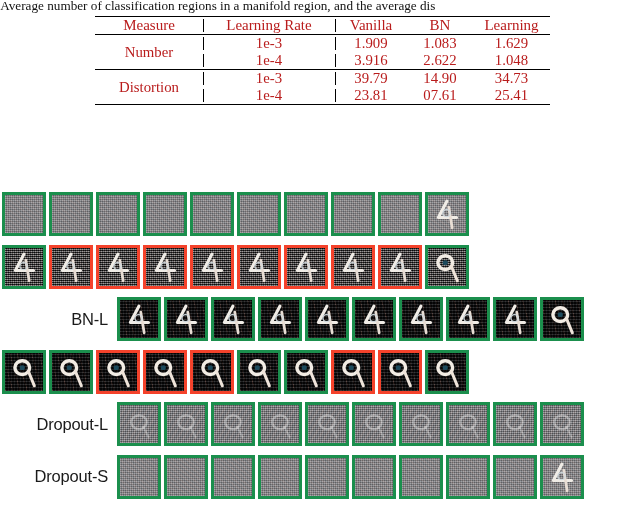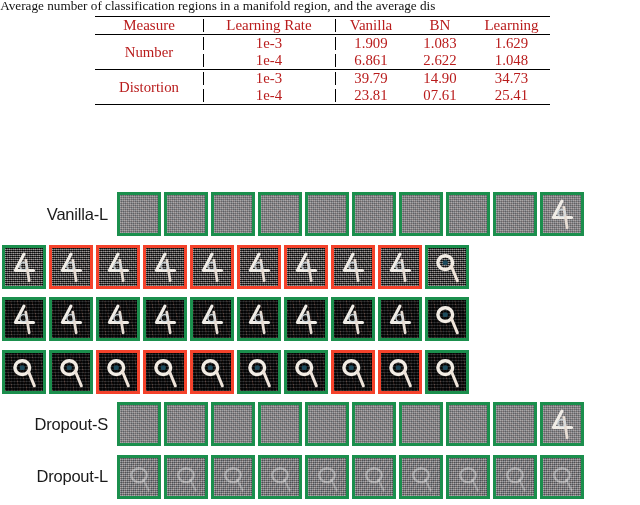--- a/index.html
+++ b/index.html
@@ -202,21 +202,21 @@
 
       <tr class="data">
         <td rowspan="2" class="grouplabel">Number</td>
         <td class="vbar">1e-3</td>
         <td class="vbar">1.909</td>
         <td>1.083</td>
         <td>1.629</td>
       </tr>
       <tr class="data">
         <td class="vbar">1e-4</td>
-        <td class="vbar">6.861</td>
+        <td class="vbar">3.916</td>
         <td>2.622</td>
         <td>1.048</td>
       </tr>
 
       <tr class="grp-sep">
         <td colspan="5" style="height:0;padding:0"></td>
       </tr>
 
       <tr class="data">
         <td rowspan="2" class="grouplabel">Distortion</td>
@@ -235,21 +235,20 @@
       <tr class="bot-rule">
         <td colspan="5" style="height:0;padding:0"></td>
       </tr>
     </tbody>
   </table>
 </div>
 
 <div class="figure">
   <div class="grid-rows" id="grid-rows">
       <div class="grid-row">
-        <div class="row-label">Vanilla-L</div>
         <div class="cells">
           <div class="cell">
             <div class="img tex-gray-soft"></div>
           </div>
           <div class="cell">
             <div class="img tex-gray-soft"></div>
           </div>
           <div class="cell">
             <div class="img tex-gray-soft"></div>
           </div>
@@ -381,20 +380,21 @@
               <svg viewBox="0 0 44 44">
                 <ellipse cx="20" cy="17" rx="8.5" ry="8" fill="none" stroke="#f2ece4" stroke-width="4"></ellipse>
                 <path d="M27 21 L34 38" fill="none" stroke="#efe4da" stroke-width="3.4" stroke-linecap="round"></path>
                 <ellipse cx="20" cy="17" rx="3" ry="2.8" fill="#1d4a5c"></ellipse>
               </svg>
             </div>
           </div>
         </div>
       </div>
       <div class="grid-row">
+        <div class="row-label">BN-L</div>
         <div class="cells">
           <div class="cell">
             <div class="img tex-dark"></div>
             <div class="digit">
               <svg viewBox="0 0 44 44">
                 <path d="M22 7 L12 26 L33 26" fill="none" stroke="#f0ece6" stroke-width="3.6" stroke-linejoin="round" stroke-linecap="round"></path>
                 <path d="M24 14 L28 38" fill="none" stroke="#e8ddd4" stroke-width="3.2" stroke-linecap="round"></path>
                 <ellipse cx="21.5" cy="21" rx="4.2" ry="4" fill="none" stroke="#cfd8dd" stroke-width="1.6"></ellipse>
               </svg>
             </div>
@@ -583,20 +583,115 @@
               </svg>
             </div>
           </div>
           <div class="cell">
             <div class="img tex-dark"></div>
             <div class="digit">
               <svg viewBox="0 0 44 44">
                 <ellipse cx="20" cy="17" rx="8.5" ry="8" fill="none" stroke="#f2ece4" stroke-width="4"></ellipse>
                 <path d="M27 21 L34 38" fill="none" stroke="#efe4da" stroke-width="3.4" stroke-linecap="round"></path>
                 <ellipse cx="20" cy="17" rx="3" ry="2.8" fill="#1d4a5c"></ellipse>
+              </svg>
+            </div>
+          </div>
+        </div>
+      </div>
+      <div class="grid-row">
+        <div class="row-label">Dropout-L</div>
+        <div class="cells">
+          <div class="cell">
+            <div class="img tex-gray-mid"></div>
+            <div class="digit">
+              <svg viewBox="0 0 44 44">
+                <ellipse cx="22" cy="20" rx="9" ry="8" fill="none" stroke="rgba(235,235,235,.42)" stroke-width="2.6"></ellipse>
+                <path d="M27 25 L33 37" stroke="rgba(235,235,235,.34)" stroke-width="2.4" fill="none" stroke-linecap="round"></path>
+              </svg>
+            </div>
+          </div>
+          <div class="cell">
+            <div class="img tex-gray-mid"></div>
+            <div class="digit">
+              <svg viewBox="0 0 44 44">
+                <ellipse cx="22" cy="20" rx="9" ry="8" fill="none" stroke="rgba(235,235,235,.42)" stroke-width="2.6"></ellipse>
+                <path d="M27 25 L33 37" stroke="rgba(235,235,235,.34)" stroke-width="2.4" fill="none" stroke-linecap="round"></path>
+              </svg>
+            </div>
+          </div>
+          <div class="cell">
+            <div class="img tex-gray-mid"></div>
+            <div class="digit">
+              <svg viewBox="0 0 44 44">
+                <ellipse cx="22" cy="20" rx="9" ry="8" fill="none" stroke="rgba(235,235,235,.42)" stroke-width="2.6"></ellipse>
+                <path d="M27 25 L33 37" stroke="rgba(235,235,235,.34)" stroke-width="2.4" fill="none" stroke-linecap="round"></path>
+              </svg>
+            </div>
+          </div>
+          <div class="cell">
+            <div class="img tex-gray-mid"></div>
+            <div class="digit">
+              <svg viewBox="0 0 44 44">
+                <ellipse cx="22" cy="20" rx="9" ry="8" fill="none" stroke="rgba(235,235,235,.42)" stroke-width="2.6"></ellipse>
+                <path d="M27 25 L33 37" stroke="rgba(235,235,235,.34)" stroke-width="2.4" fill="none" stroke-linecap="round"></path>
+              </svg>
+            </div>
+          </div>
+          <div class="cell">
+            <div class="img tex-gray-mid"></div>
+            <div class="digit">
+              <svg viewBox="0 0 44 44">
+                <ellipse cx="22" cy="20" rx="9" ry="8" fill="none" stroke="rgba(235,235,235,.42)" stroke-width="2.6"></ellipse>
+                <path d="M27 25 L33 37" stroke="rgba(235,235,235,.34)" stroke-width="2.4" fill="none" stroke-linecap="round"></path>
+              </svg>
+            </div>
+          </div>
+          <div class="cell">
+            <div class="img tex-gray-mid"></div>
+            <div class="digit">
+              <svg viewBox="0 0 44 44">
+                <ellipse cx="22" cy="20" rx="9" ry="8" fill="none" stroke="rgba(235,235,235,.42)" stroke-width="2.6"></ellipse>
+                <path d="M27 25 L33 37" stroke="rgba(235,235,235,.34)" stroke-width="2.4" fill="none" stroke-linecap="round"></path>
+              </svg>
+            </div>
+          </div>
+          <div class="cell">
+            <div class="img tex-gray-mid"></div>
+            <div class="digit">
+              <svg viewBox="0 0 44 44">
+                <ellipse cx="22" cy="20" rx="9" ry="8" fill="none" stroke="rgba(235,235,235,.42)" stroke-width="2.6"></ellipse>
+                <path d="M27 25 L33 37" stroke="rgba(235,235,235,.34)" stroke-width="2.4" fill="none" stroke-linecap="round"></path>
+              </svg>
+            </div>
+          </div>
+          <div class="cell">
+            <div class="img tex-gray-mid"></div>
+            <div class="digit">
+              <svg viewBox="0 0 44 44">
+                <ellipse cx="22" cy="20" rx="9" ry="8" fill="none" stroke="rgba(235,235,235,.42)" stroke-width="2.6"></ellipse>
+                <path d="M27 25 L33 37" stroke="rgba(235,235,235,.34)" stroke-width="2.4" fill="none" stroke-linecap="round"></path>
+              </svg>
+            </div>
+          </div>
+          <div class="cell">
+            <div class="img tex-gray-mid"></div>
+            <div class="digit">
+              <svg viewBox="0 0 44 44">
+                <ellipse cx="22" cy="20" rx="9" ry="8" fill="none" stroke="rgba(235,235,235,.42)" stroke-width="2.6"></ellipse>
+                <path d="M27 25 L33 37" stroke="rgba(235,235,235,.34)" stroke-width="2.4" fill="none" stroke-linecap="round"></path>
+              </svg>
+            </div>
+          </div>
+          <div class="cell">
+            <div class="img tex-gray-mid"></div>
+            <div class="digit">
+              <svg viewBox="0 0 44 44">
+                <ellipse cx="22" cy="20" rx="9" ry="8" fill="none" stroke="rgba(235,235,235,.42)" stroke-width="2.6"></ellipse>
+                <path d="M27 25 L33 37" stroke="rgba(235,235,235,.34)" stroke-width="2.4" fill="none" stroke-linecap="round"></path>
               </svg>
             </div>
           </div>
         </div>
       </div>
       <div class="grid-row">
         <div class="row-label">Dropout-S</div>
         <div class="cells">
           <div class="cell">
             <div class="img tex-gray-soft"></div>
@@ -630,109 +725,14 @@
             <div class="digit">
               <svg viewBox="0 0 44 44">
                 <path d="M22 7 L12 26 L33 26" fill="none" stroke="#f0ece6" stroke-width="3.6" stroke-linejoin="round" stroke-linecap="round"></path>
                 <path d="M24 14 L28 38" fill="none" stroke="#e8ddd4" stroke-width="3.2" stroke-linecap="round"></path>
                 <ellipse cx="21.5" cy="21" rx="4.2" ry="4" fill="none" stroke="#cfd8dd" stroke-width="1.6"></ellipse>
               </svg>
             </div>
           </div>
         </div>
       </div>
-      <div class="grid-row">
-        <div class="row-label">Dropout-L</div>
-        <div class="cells">
-          <div class="cell">
-            <div class="img tex-gray-mid"></div>
-            <div class="digit">
-              <svg viewBox="0 0 44 44">
-                <ellipse cx="22" cy="20" rx="9" ry="8" fill="none" stroke="rgba(235,235,235,.42)" stroke-width="2.6"></ellipse>
-                <path d="M27 25 L33 37" stroke="rgba(235,235,235,.34)" stroke-width="2.4" fill="none" stroke-linecap="round"></path>
-              </svg>
-            </div>
-          </div>
-          <div class="cell">
-            <div class="img tex-gray-mid"></div>
-            <div class="digit">
-              <svg viewBox="0 0 44 44">
-                <ellipse cx="22" cy="20" rx="9" ry="8" fill="none" stroke="rgba(235,235,235,.42)" stroke-width="2.6"></ellipse>
-                <path d="M27 25 L33 37" stroke="rgba(235,235,235,.34)" stroke-width="2.4" fill="none" stroke-linecap="round"></path>
-              </svg>
-            </div>
-          </div>
-          <div class="cell">
-            <div class="img tex-gray-mid"></div>
-            <div class="digit">
-              <svg viewBox="0 0 44 44">
-                <ellipse cx="22" cy="20" rx="9" ry="8" fill="none" stroke="rgba(235,235,235,.42)" stroke-width="2.6"></ellipse>
-                <path d="M27 25 L33 37" stroke="rgba(235,235,235,.34)" stroke-width="2.4" fill="none" stroke-linecap="round"></path>
-              </svg>
-            </div>
-          </div>
-          <div class="cell">
-            <div class="img tex-gray-mid"></div>
-            <div class="digit">
-              <svg viewBox="0 0 44 44">
-                <ellipse cx="22" cy="20" rx="9" ry="8" fill="none" stroke="rgba(235,235,235,.42)" stroke-width="2.6"></ellipse>
-                <path d="M27 25 L33 37" stroke="rgba(235,235,235,.34)" stroke-width="2.4" fill="none" stroke-linecap="round"></path>
-              </svg>
-            </div>
-          </div>
-          <div class="cell">
-            <div class="img tex-gray-mid"></div>
-            <div class="digit">
-              <svg viewBox="0 0 44 44">
-                <ellipse cx="22" cy="20" rx="9" ry="8" fill="none" stroke="rgba(235,235,235,.42)" stroke-width="2.6"></ellipse>
-                <path d="M27 25 L33 37" stroke="rgba(235,235,235,.34)" stroke-width="2.4" fill="none" stroke-linecap="round"></path>
-              </svg>
-            </div>
-          </div>
-          <div class="cell">
-            <div class="img tex-gray-mid"></div>
-            <div class="digit">
-              <svg viewBox="0 0 44 44">
-                <ellipse cx="22" cy="20" rx="9" ry="8" fill="none" stroke="rgba(235,235,235,.42)" stroke-width="2.6"></ellipse>
-                <path d="M27 25 L33 37" stroke="rgba(235,235,235,.34)" stroke-width="2.4" fill="none" stroke-linecap="round"></path>
-              </svg>
-            </div>
-          </div>
-          <div class="cell">
-            <div class="img tex-gray-mid"></div>
-            <div class="digit">
-              <svg viewBox="0 0 44 44">
-                <ellipse cx="22" cy="20" rx="9" ry="8" fill="none" stroke="rgba(235,235,235,.42)" stroke-width="2.6"></ellipse>
-                <path d="M27 25 L33 37" stroke="rgba(235,235,235,.34)" stroke-width="2.4" fill="none" stroke-linecap="round"></path>
-              </svg>
-            </div>
-          </div>
-          <div class="cell">
-            <div class="img tex-gray-mid"></div>
-            <div class="digit">
-              <svg viewBox="0 0 44 44">
-                <ellipse cx="22" cy="20" rx="9" ry="8" fill="none" stroke="rgba(235,235,235,.42)" stroke-width="2.6"></ellipse>
-                <path d="M27 25 L33 37" stroke="rgba(235,235,235,.34)" stroke-width="2.4" fill="none" stroke-linecap="round"></path>
-              </svg>
-            </div>
-          </div>
-          <div class="cell">
-            <div class="img tex-gray-mid"></div>
-            <div class="digit">
-              <svg viewBox="0 0 44 44">
-                <ellipse cx="22" cy="20" rx="9" ry="8" fill="none" stroke="rgba(235,235,235,.42)" stroke-width="2.6"></ellipse>
-                <path d="M27 25 L33 37" stroke="rgba(235,235,235,.34)" stroke-width="2.4" fill="none" stroke-linecap="round"></path>
-              </svg>
-            </div>
-          </div>
-          <div class="cell">
-            <div class="img tex-gray-mid"></div>
-            <div class="digit">
-              <svg viewBox="0 0 44 44">
-                <ellipse cx="22" cy="20" rx="9" ry="8" fill="none" stroke="rgba(235,235,235,.42)" stroke-width="2.6"></ellipse>
-                <path d="M27 25 L33 37" stroke="rgba(235,235,235,.34)" stroke-width="2.4" fill="none" stroke-linecap="round"></path>
-              </svg>
-            </div>
-          </div>
-        </div>
-      </div>
     </div>
 </div>
 
 </body></html>

